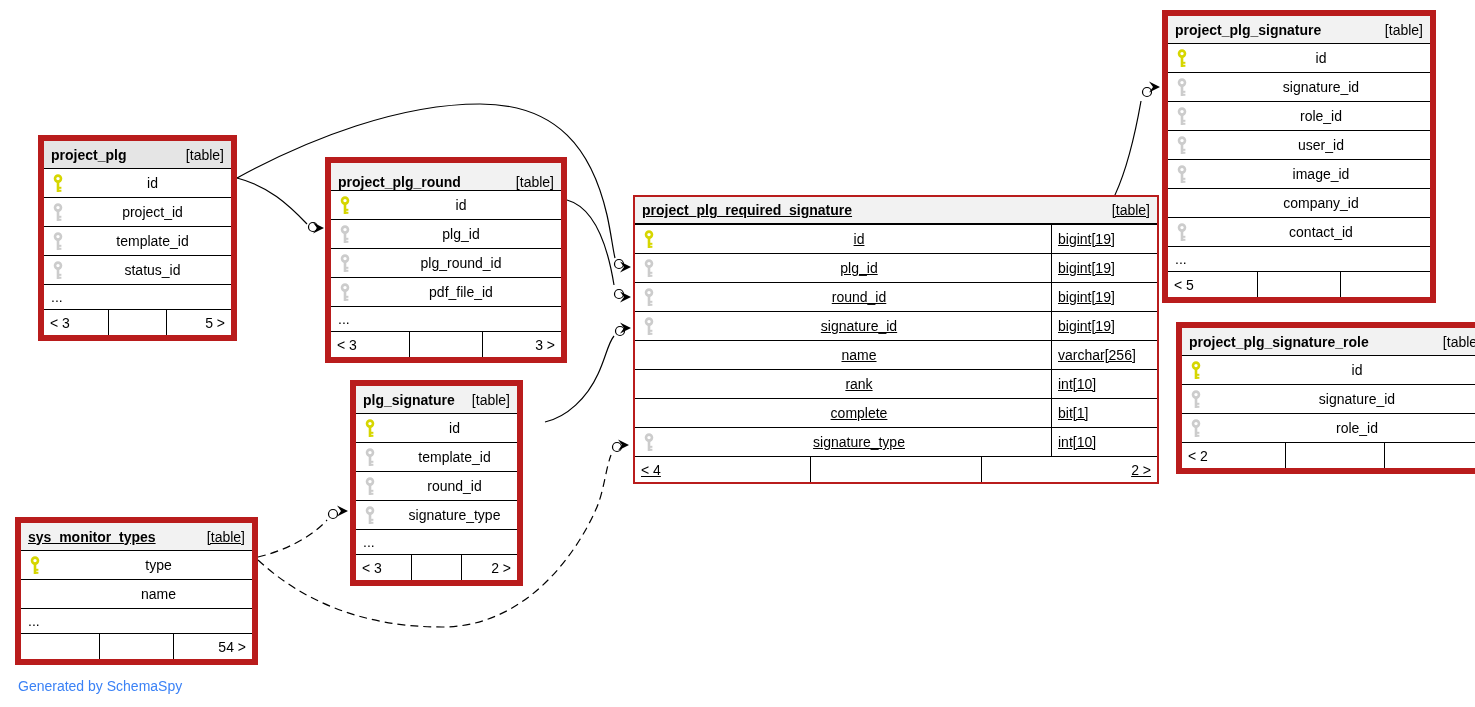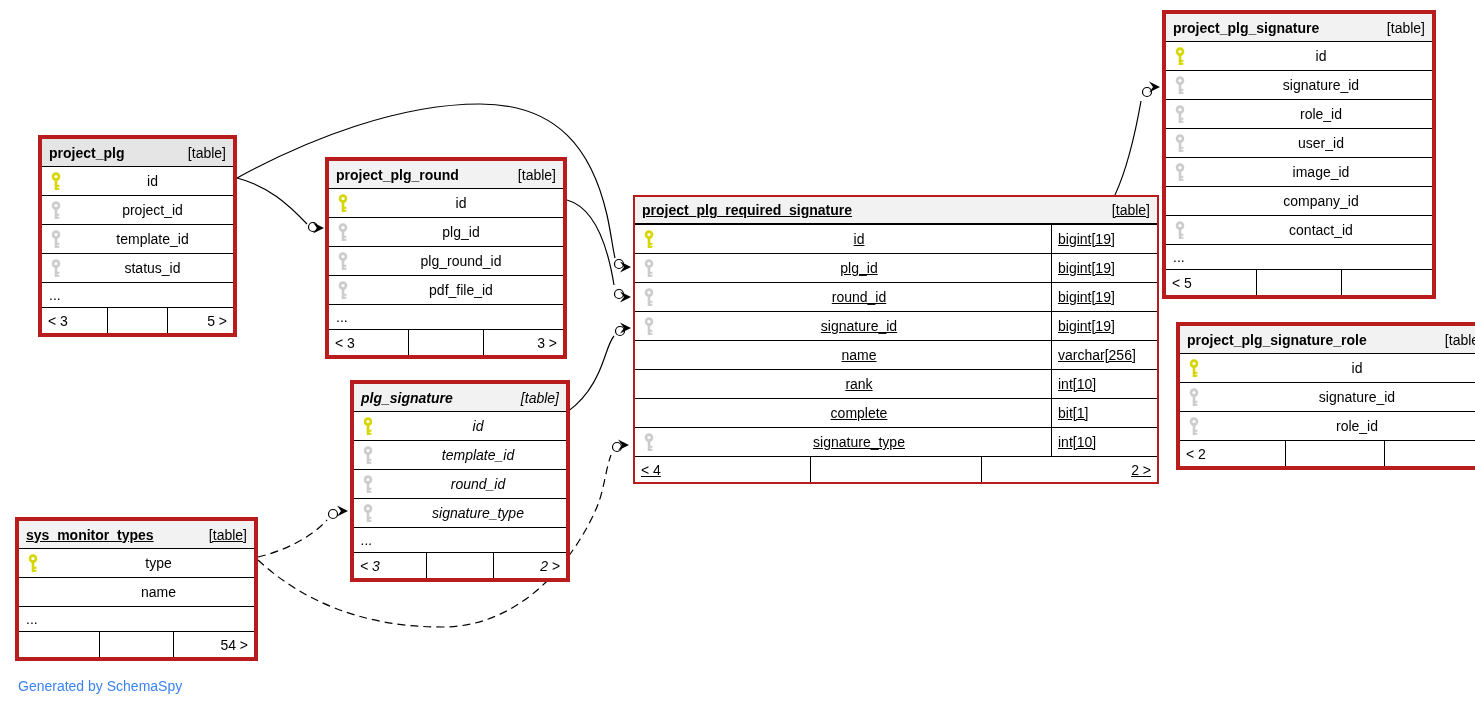--- a/index.html
+++ b/index.html
@@ -7,21 +7,21 @@
     position:relative;
     width:1475px;height:707px;
     font-family:"Liberation Sans","DejaVu Sans",sans-serif;
     background:#ffffff;
     overflow:hidden;
   }
   #rel-svg{position:absolute;left:0;top:0;z-index:0;}
   .tbl{
     position:absolute;
     background:#ffffff;
-    border:4px solid #b91c1c;
+    border:6px solid #b91c1c;
     box-sizing:border-box;
     z-index:1;
     font-size:14px;
     color:#000;
   }
   .tbl.emph{border-width:2.5px;}
   .tbl-header{
     display:flex;align-items:center;justify-content:space-between;
     height:28px;box-sizing:border-box;
     padding:0 7px;
@@ -164,21 +164,21 @@
         <div class="ellipsis-row">
           <span>...</span>
         </div>
         <div class="tbl-footer">
           <span class="fcell fprev">&lt; 3</span>
           <span class="fcell fmid"></span>
           <span class="fcell fnext">5 &gt;</span>
         </div>
       </div>
       <div class="tbl" style="left: 325px; top: 157px; width: 242px;">
-        <div class="tbl-header" style="background: rgb(242, 242, 242);">
+        <div class="tbl-header" style="background: rgb(242, 242, 242); align-items: flex-end;">
           <span class="tbl-name">project_plg_round</span>
           <span class="tbl-tag">[table]</span>
         </div>
         <div class="col-row">
           <span class="key-cell" style="width: 30px;">
             <svg width="12" height="19" viewBox="0 0 12 19">
               <circle cx="6" cy="4.6" r="3" fill="none" stroke="#d6d600" stroke-width="2.6"></circle>
               <line x1="6" y1="7.6" x2="6" y2="18" stroke="#d6d600" stroke-width="2.6"></line>
               <line x1="6" y1="13.8" x2="9.4" y2="13.8" stroke="#d6d600" stroke-width="2"></line>
               <line x1="6" y1="16.8" x2="9.4" y2="16.8" stroke="#d6d600" stroke-width="2"></line>
@@ -435,21 +435,21 @@
             </svg>
           </span>
           <span class="col-name">role_id</span>
         </div>
         <div class="tbl-footer">
           <span class="fcell fprev">&lt; 2</span>
           <span class="fcell fmid"></span>
           <span class="fcell fnext"></span>
         </div>
       </div>
-      <div class="tbl" style="left: 350px; top: 380px; width: 220px; font-style: italic;">
+      <div class="tbl" style="left: 350px; top: 380px; width: 173px;">
         <div class="tbl-header" style="background: rgb(242, 242, 242);">
           <span class="tbl-name">plg_signature</span>
           <span class="tbl-tag">[table]</span>
         </div>
         <div class="col-row">
           <span class="key-cell" style="width: 36px;">
             <svg width="12" height="19" viewBox="0 0 12 19">
               <circle cx="6" cy="4.6" r="3" fill="none" stroke="#d6d600" stroke-width="2.6"></circle>
               <line x1="6" y1="7.6" x2="6" y2="18" stroke="#d6d600" stroke-width="2.6"></line>
               <line x1="6" y1="13.8" x2="9.4" y2="13.8" stroke="#d6d600" stroke-width="2"></line>

